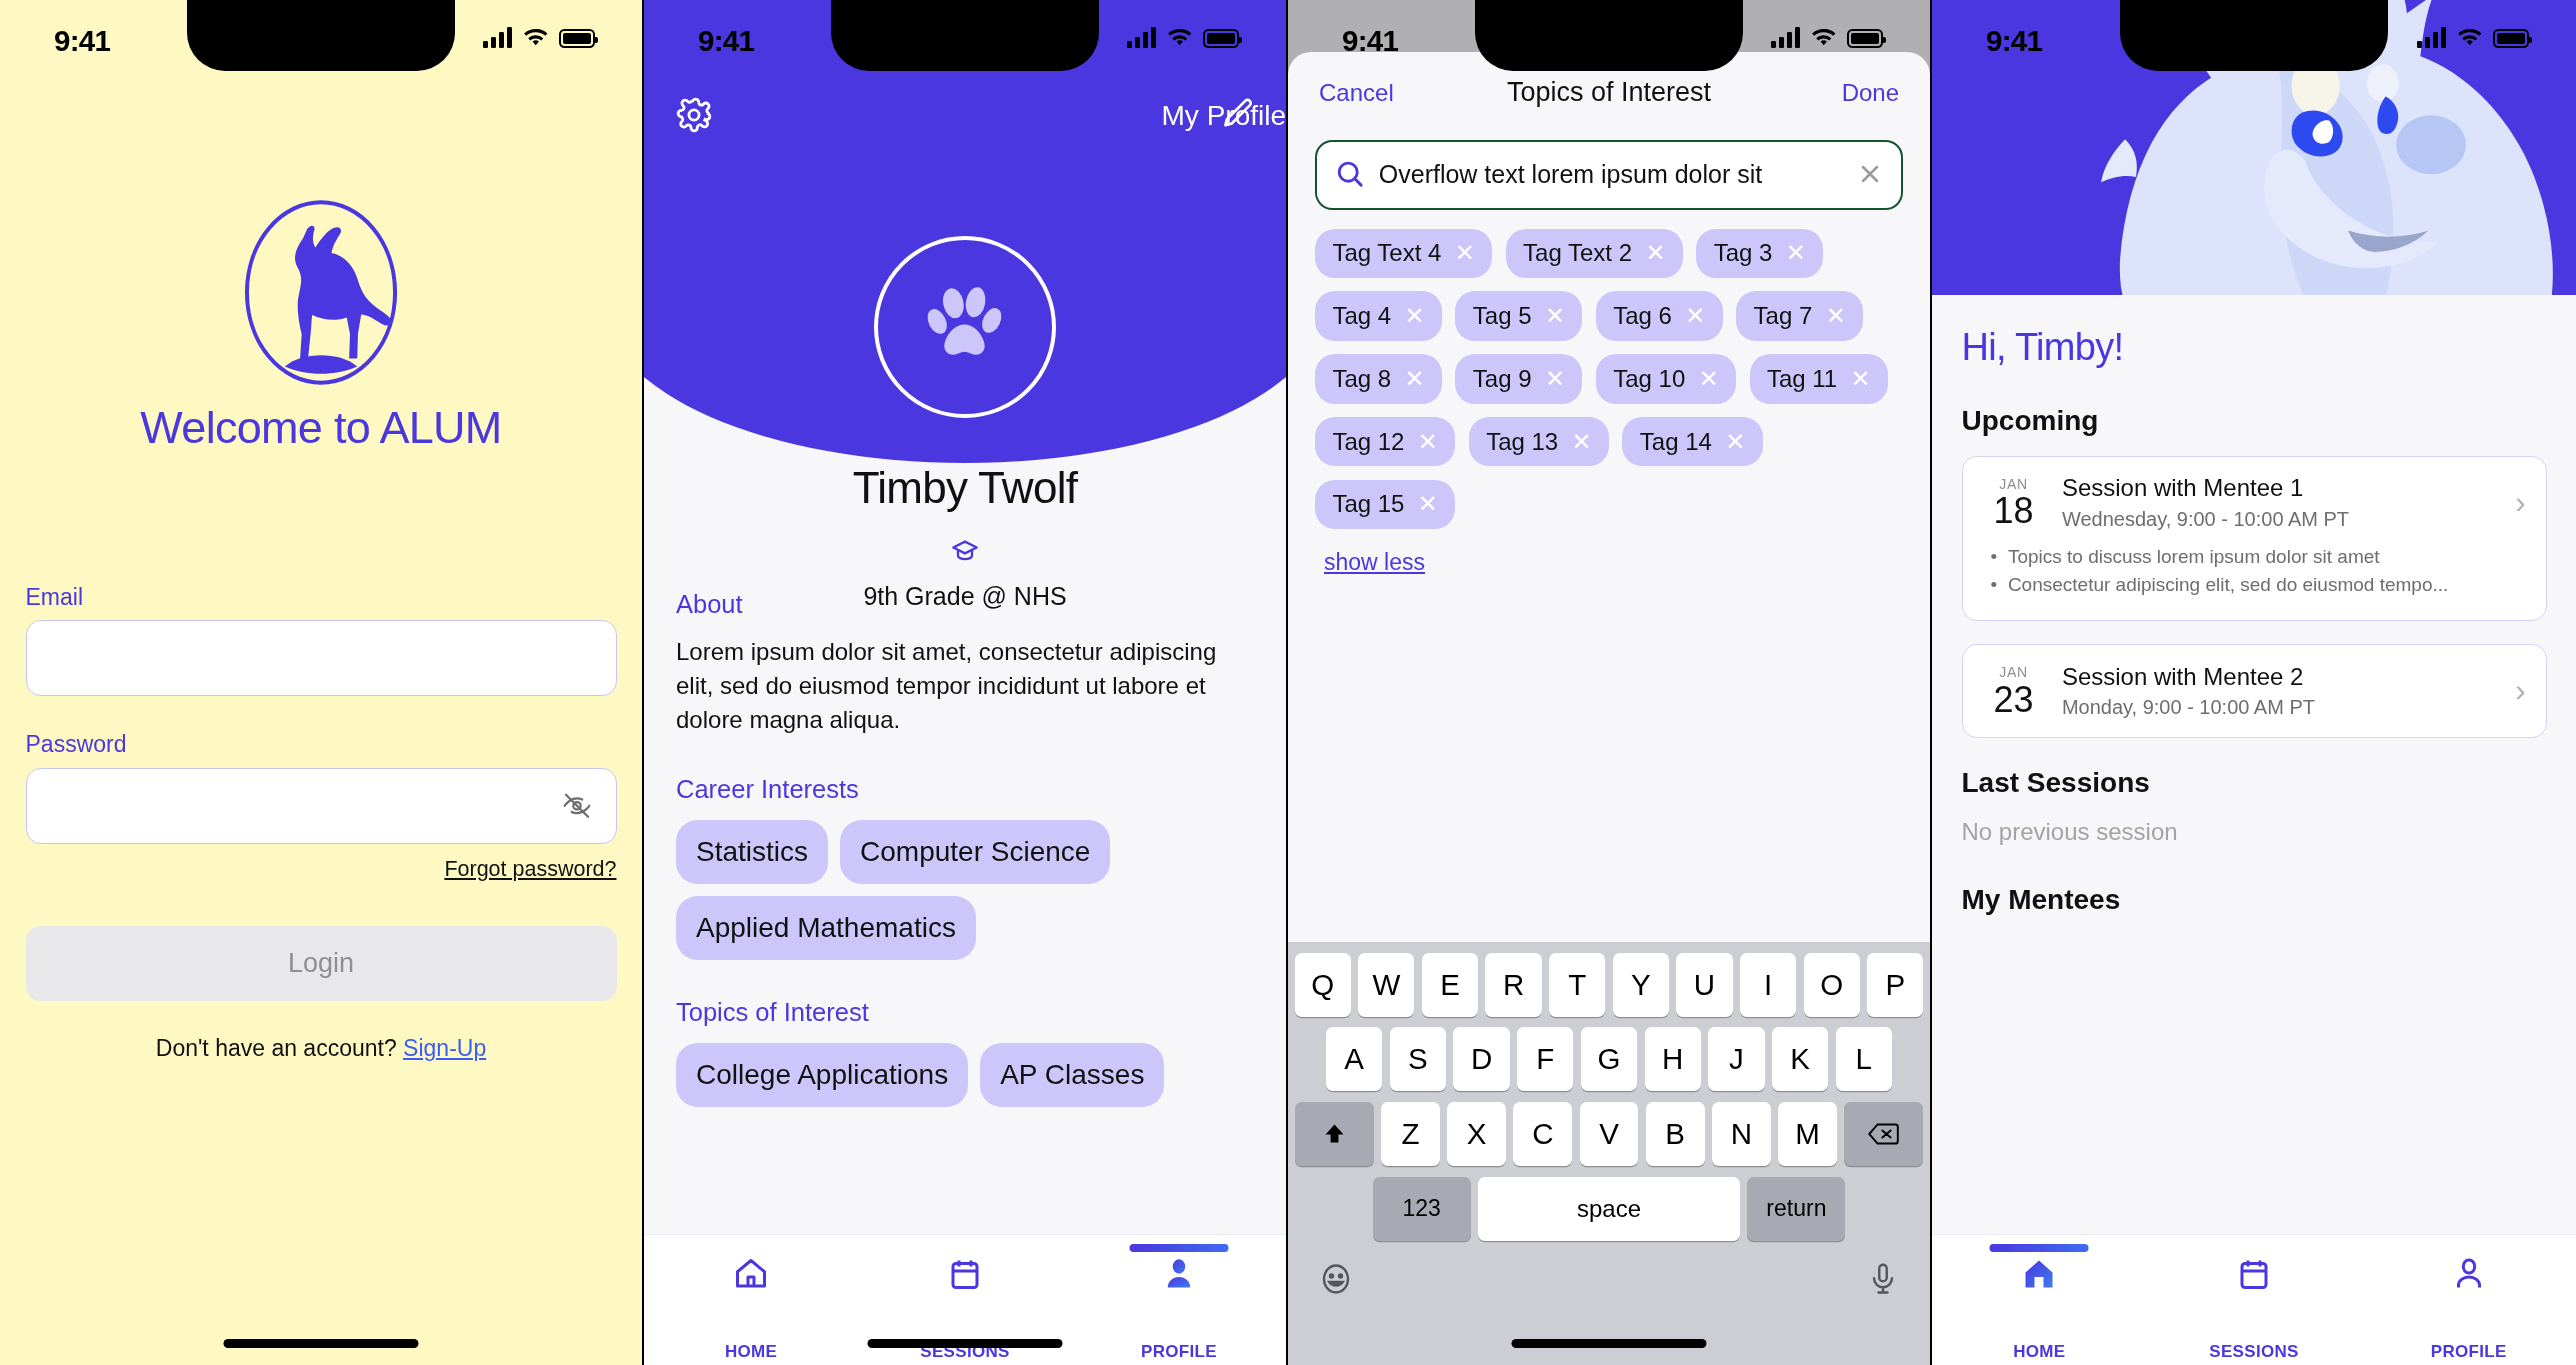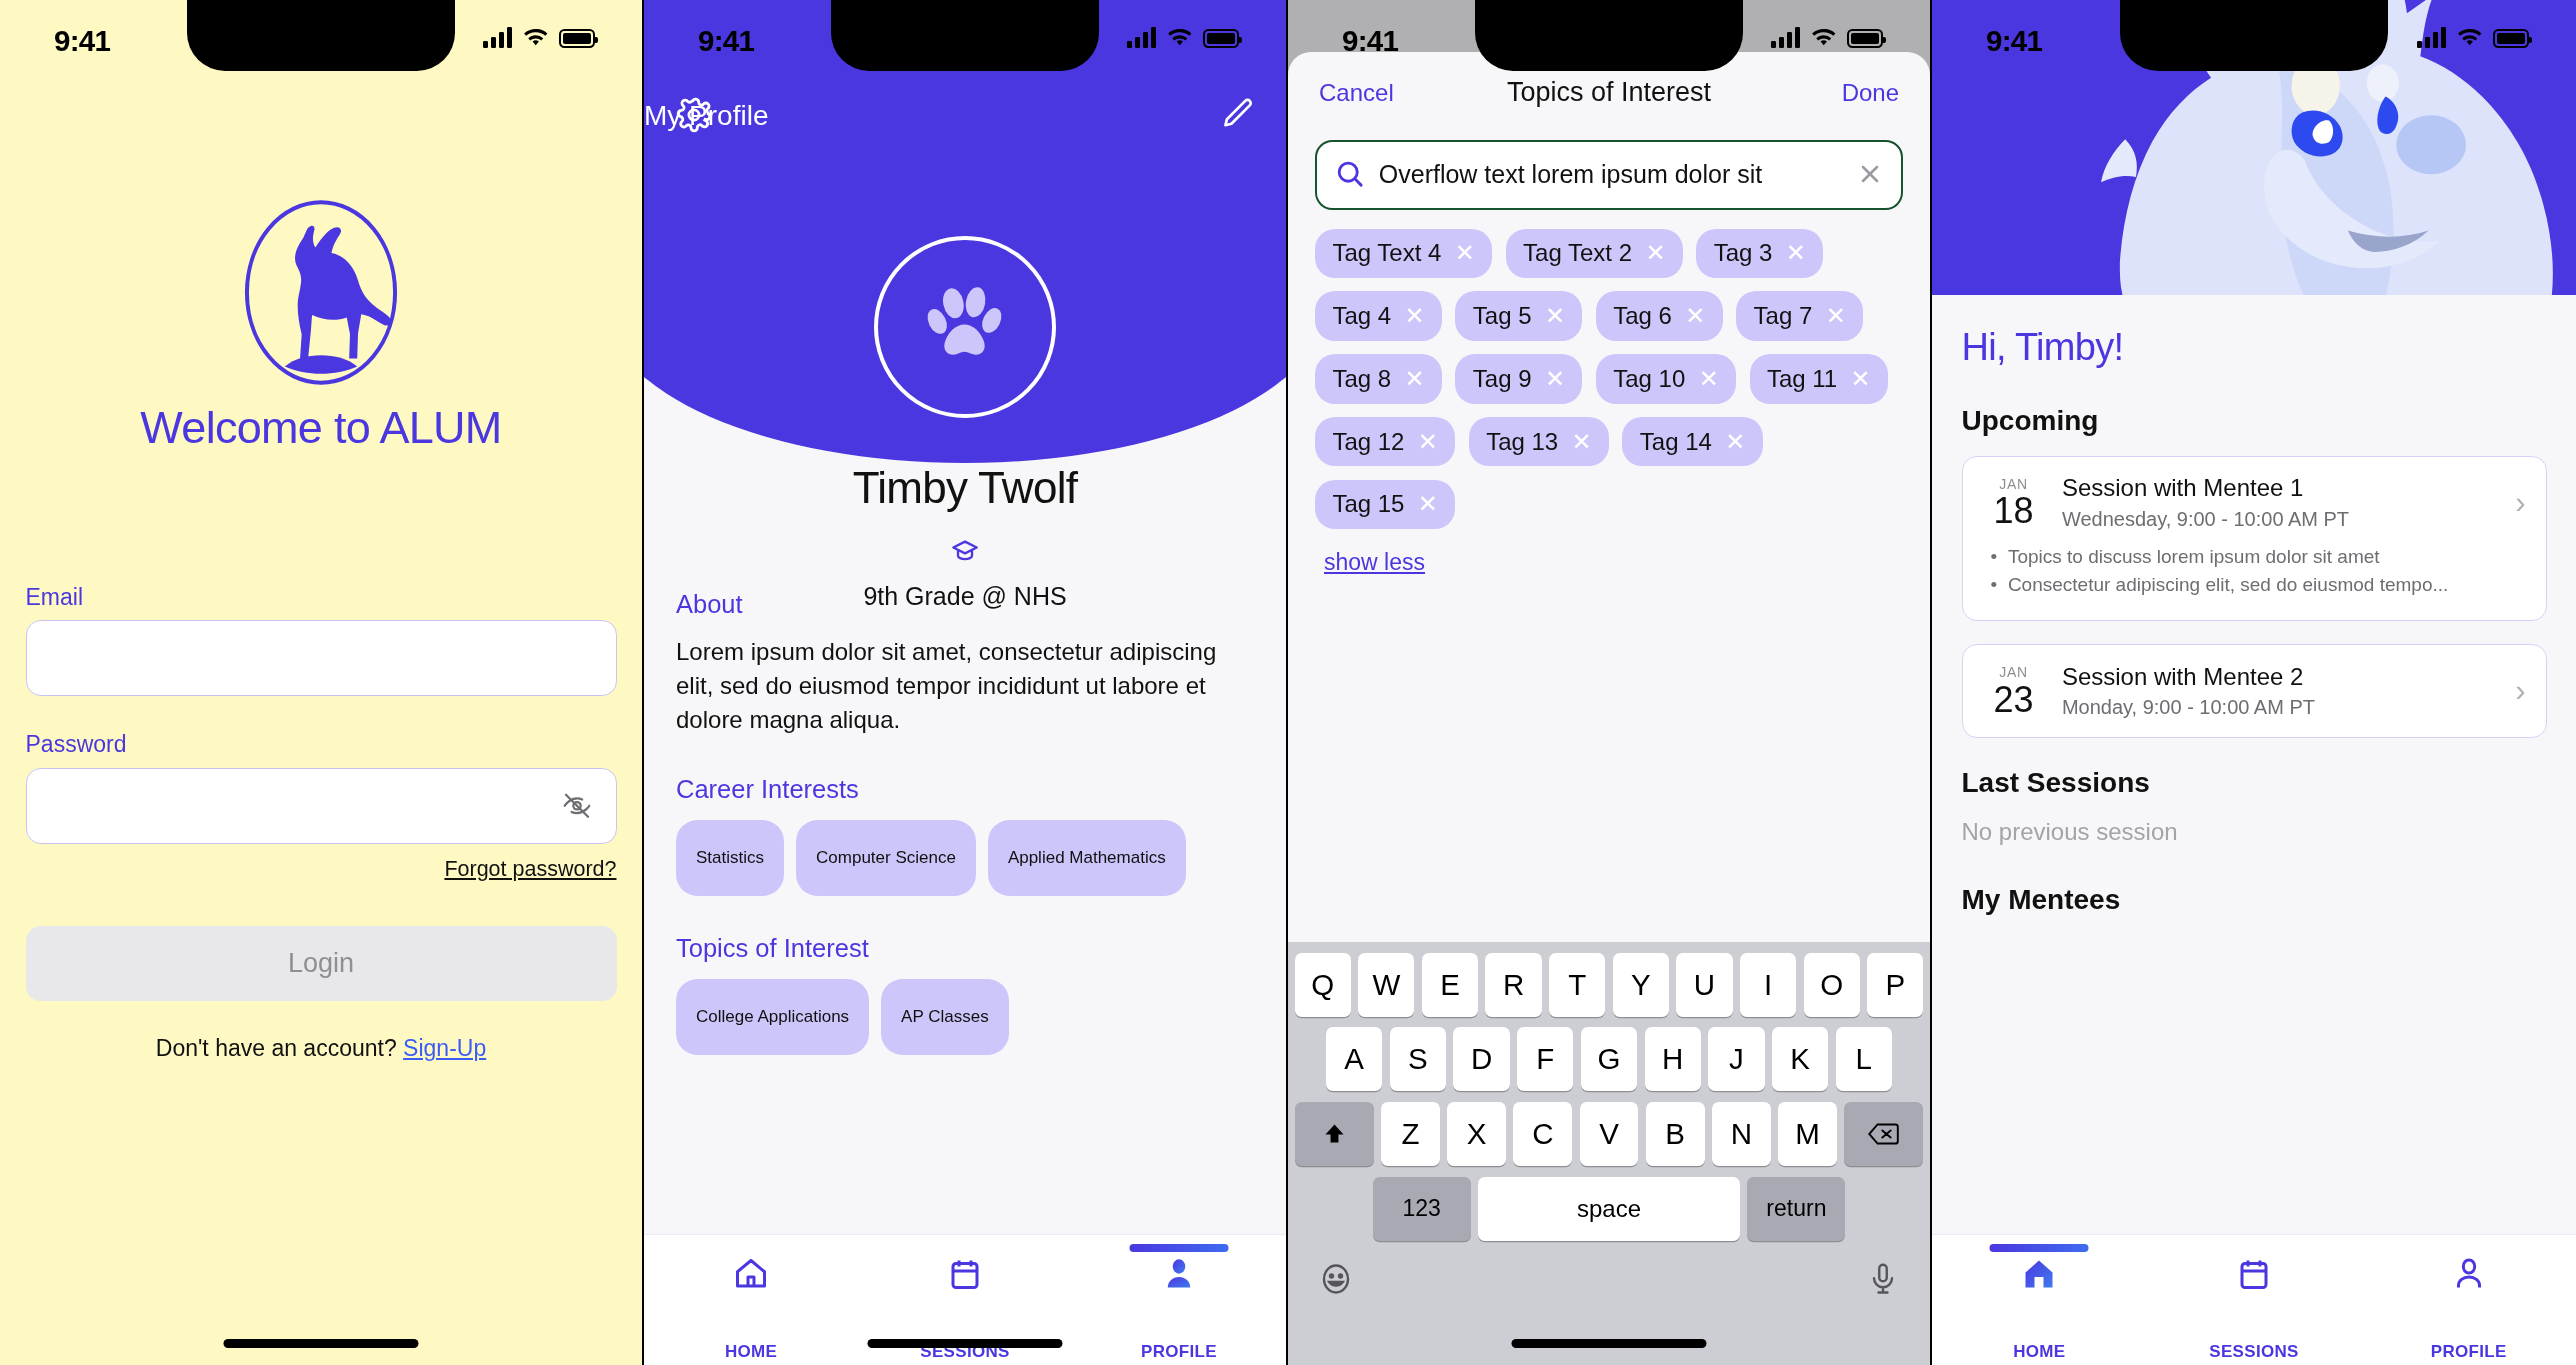--- a/index.html
+++ b/index.html
@@ -100,21 +100,21 @@
   .p2-arch {
     position:absolute; top:0; left:-6%; width:112%; height:463px;
     background:#4b37df;
     border-bottom-left-radius: 56% 38%;
     border-bottom-right-radius: 56% 38%;
   }
   .p2-navbar {
     position: absolute; top: 86px; left: 0; right: 0; height: 60px; z-index: 10;
     display: flex; align-items: center; justify-content: space-between; padding: 0 31px;
   }
-  .p2-title { font-size: 28px; color: #fff; position:absolute; left:0; right:0; text-align:left; }
+  .p2-title { font-size: 28px; color: #fff; position:absolute; left:0; right:0; text-align:right; }
   .avatar {
     position: absolute; top: 236px; left: 50%; transform: translateX(-50%);
     width: 182px; height: 182px; border-radius: 50%;
     background: #4b37df; border: 4px solid #fff;
     display: flex; align-items: center; justify-content: center; z-index: 12;
   }
   .p2-name {
     position: absolute; top: 463px; left: 0; right: 0; text-align: center;
     font-size: 44px; color: #111; font-weight: 400; letter-spacing:-0.7px;
   }
@@ -122,21 +122,21 @@
     position: absolute; top: 537px; left: 0; right: 0;
     display: flex; align-items: center; justify-content: center; gap: 10.7px;
     font-size: 25px; color: #111; flex-direction: column;
   }
   .p2-body { position: absolute; top: 590px; left: 32px; right: 32px; }
   .sec-title { font-size: 25.5px; color: #4b37df; margin-bottom: 16px; }
   .about-text { font-size: 24px; line-height: 1.42; color: #111; }
   .chips { display: flex; flex-wrap: wrap; gap: 12px; }
   .chip {
     background: #cdc6fb; border-radius: 21.5px;
-    padding: 28px 20px; font-size: 17px; color: #111;
+    padding: 16px 20px; font-size: 28px; color: #111;
   }
 
   
   .tabbar {
     position: absolute; bottom: 0; left: 0; right: 0; height: 131px;
     background: #fff; z-index: 30;
     display: flex; align-items: flex-start; padding-top: 21.5px;
   }
   .tabbar-sep { position:absolute; top:0; left:0; right:0; height:0.7px; background:#eceaf5;}
   .tab {

